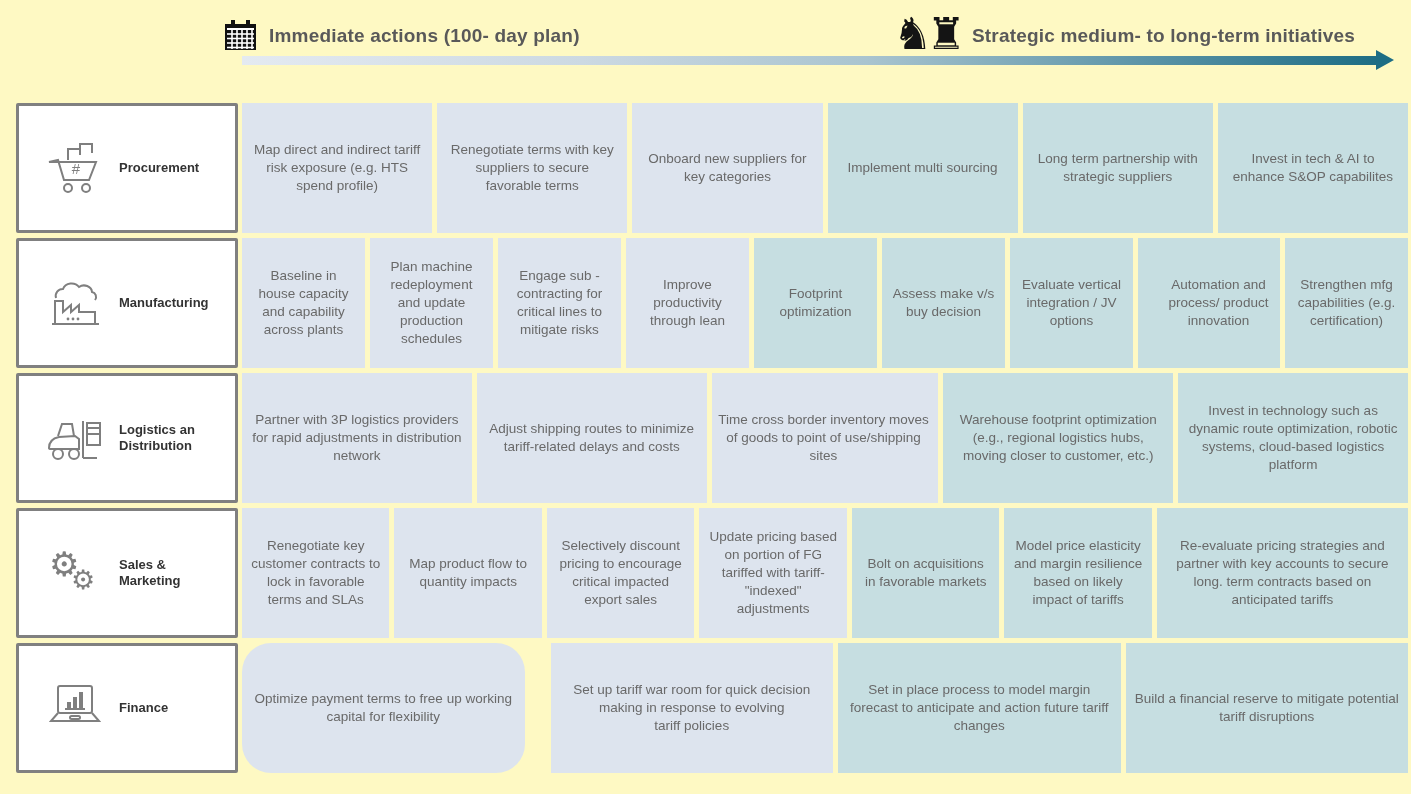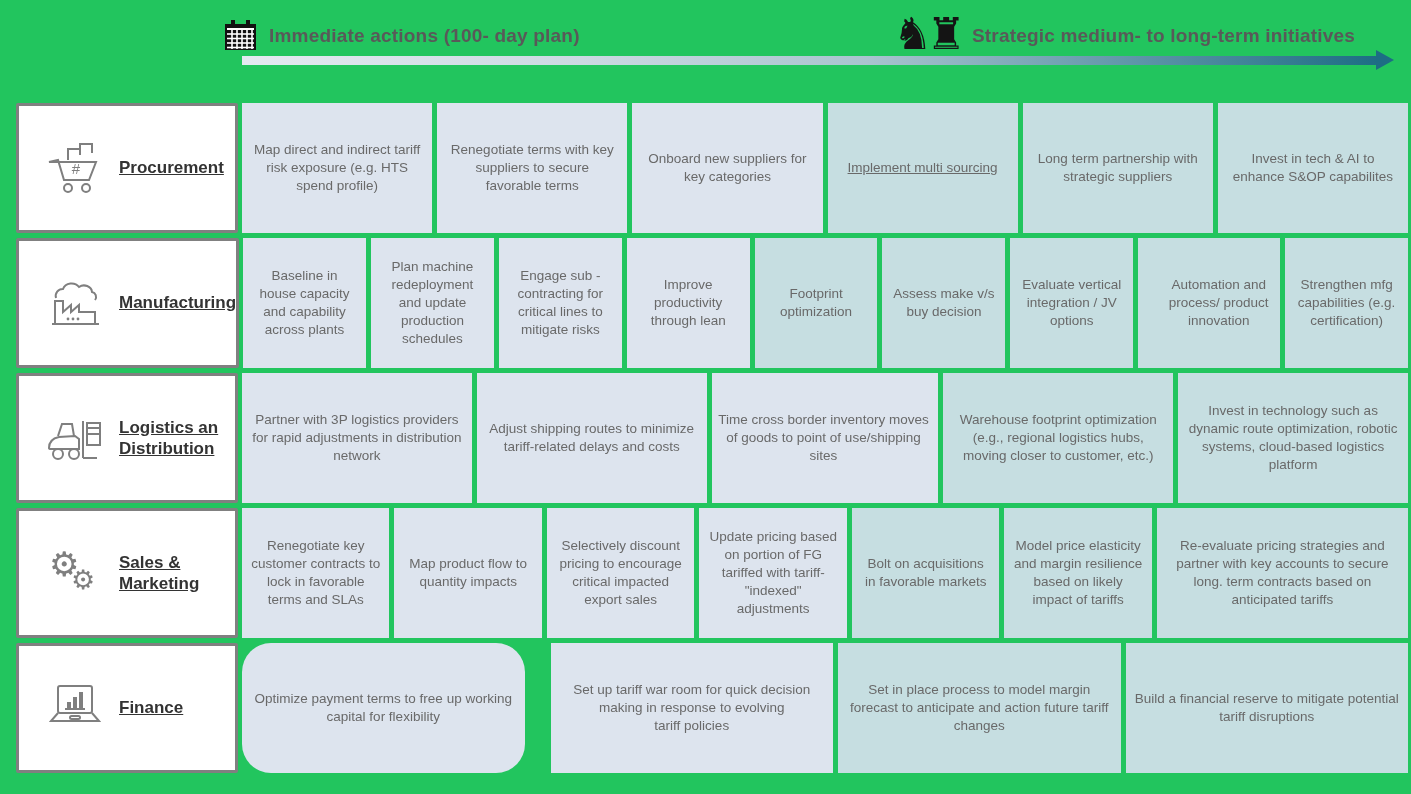--- a/index.html
+++ b/index.html
@@ -1,38 +1,38 @@
 <!DOCTYPE html>
 <html><head>
 <meta charset="utf-8">
 <style>
   html,body{margin:0;padding:0;background:#fff;}
   body{width:1411px;height:794px;font-family:"Liberation Sans",sans-serif;-webkit-font-smoothing:antialiased;}
-  .page{position:relative;width:1411px;height:794px;background:#22c55e;overflow:hidden;}
+  .page{position:relative;width:1411px;height:794px;background:#fef9c3;overflow:hidden;}
 
   
   .hdr-item{position:absolute;display:flex;align-items:center;gap:12px;}
   .hdr-left{left:224px;top:20px;}
   .hdr-right{left:893px;top:14px;}
   .hdr-label{font-size:19px;font-weight:bold;color:#595959;letter-spacing:.2px;white-space:nowrap;}
   .chess{font-size:44px;line-height:1;color:#141414;letter-spacing:-6px;display:inline-block;transform:translateY(-2px);}
 
   
   .arrow-bar{position:absolute;left:242px;top:56px;width:1136px;height:9px;
     background:linear-gradient(90deg,#e4eaf1 0%,#ccd9e2 30%,#a9c4cf 55%,#5a93a6 80%,#1d6d84 100%);}
   .arrow-head{position:absolute;left:1376px;top:50px;width:0;height:0;
     border-top:10px solid transparent;border-bottom:10px solid transparent;border-left:18px solid #1d6d84;}
 
   
   .rows{position:absolute;left:16px;top:103px;width:1392px;display:flex;flex-direction:column;gap:5px;}
   .row{display:flex;gap:4px;height:130px;}
   .label-box{flex:0 0 222px;box-sizing:border-box;border:3px solid #808080;border-radius:2px;background:#fff;
     display:flex;align-items:center;gap:14px;padding-left:26px;}
   .label-icon{flex:0 0 60px;display:flex;align-items:center;justify-content:center;color:#7f7f7f;}
-  .label-text{font-size:17px;font-weight:bold;color:#333;line-height:1.25;white-space:pre-line;text-decoration:underline;}
+  .label-text{font-size:13px;font-weight:bold;color:#333;line-height:1.25;white-space:pre-line;}
   .cells{flex:1;display:flex;gap:5px;}
   .cell{flex:1 1 0;box-sizing:border-box;display:flex;align-items:center;justify-content:center;
     text-align:center;padding:8px 9px;font-size:13.5px;line-height:1.33;color:#696969;white-space:pre-line;}
   .cell.immediate{background:#dde4ee;}
   .cell.strategic{background:#c6dee1;}
   .gear-wrap{position:relative;width:56px;height:52px;}
   .gear{position:absolute;color:#7f7f7f;line-height:1;}
   .gear-big{font-size:34px;left:2px;top:0;}
   .gear-small{font-size:27px;left:24px;top:20px;}
 </style>
@@ -84,21 +84,21 @@
               <circle cx="40" cy="47" r="4"></circle>
               <text x="30" y="33" font-size="15" fill="#7f7f7f" stroke="none" text-anchor="middle" font-family="Liberation Sans">#</text>
             </svg>
           </span>
           <span class="label-text">Procurement</span>
         </div>
         <div class="cells">
           <div class="cell immediate" style="flex: 1 1 0px;">Map direct and indirect tariff risk exposure (e.g. HTS spend profile)</div>
           <div class="cell immediate" style="flex: 1 1 0px;">Renegotiate terms with key suppliers to secure favorable terms</div>
           <div class="cell immediate" style="flex: 1 1 0px;">Onboard new suppliers for key categories</div>
-          <div class="cell strategic" style="flex: 1 1 0px; text-decoration: underline;">Implement multi sourcing</div>
+          <div class="cell strategic" style="flex: 1 1 0px;">Implement multi sourcing</div>
           <div class="cell strategic" style="flex: 1 1 0px;">Long term partnership with strategic suppliers</div>
           <div class="cell strategic" style="flex: 1 1 0px;">Invest in tech &amp; AI to enhance S&amp;OP capabilites</div>
         </div>
       </div>
       <div class="row">
         <div class="label-box">
           <span class="label-icon">
             <svg width="58" height="54" viewBox="0 0 58 54" fill="none" stroke="#7f7f7f" stroke-width="2">
               <path d="M10 22 a7 7 0 0 1 7 -9 a9 8 0 0 1 16 -2 a8 7 0 0 1 13 5 a5 5 0 0 1 3 8"></path>
               <polyline points="9,48 9,25 17,25 17,36 25,29 25,36 33,29 33,36 49,36 49,48"></polyline>

